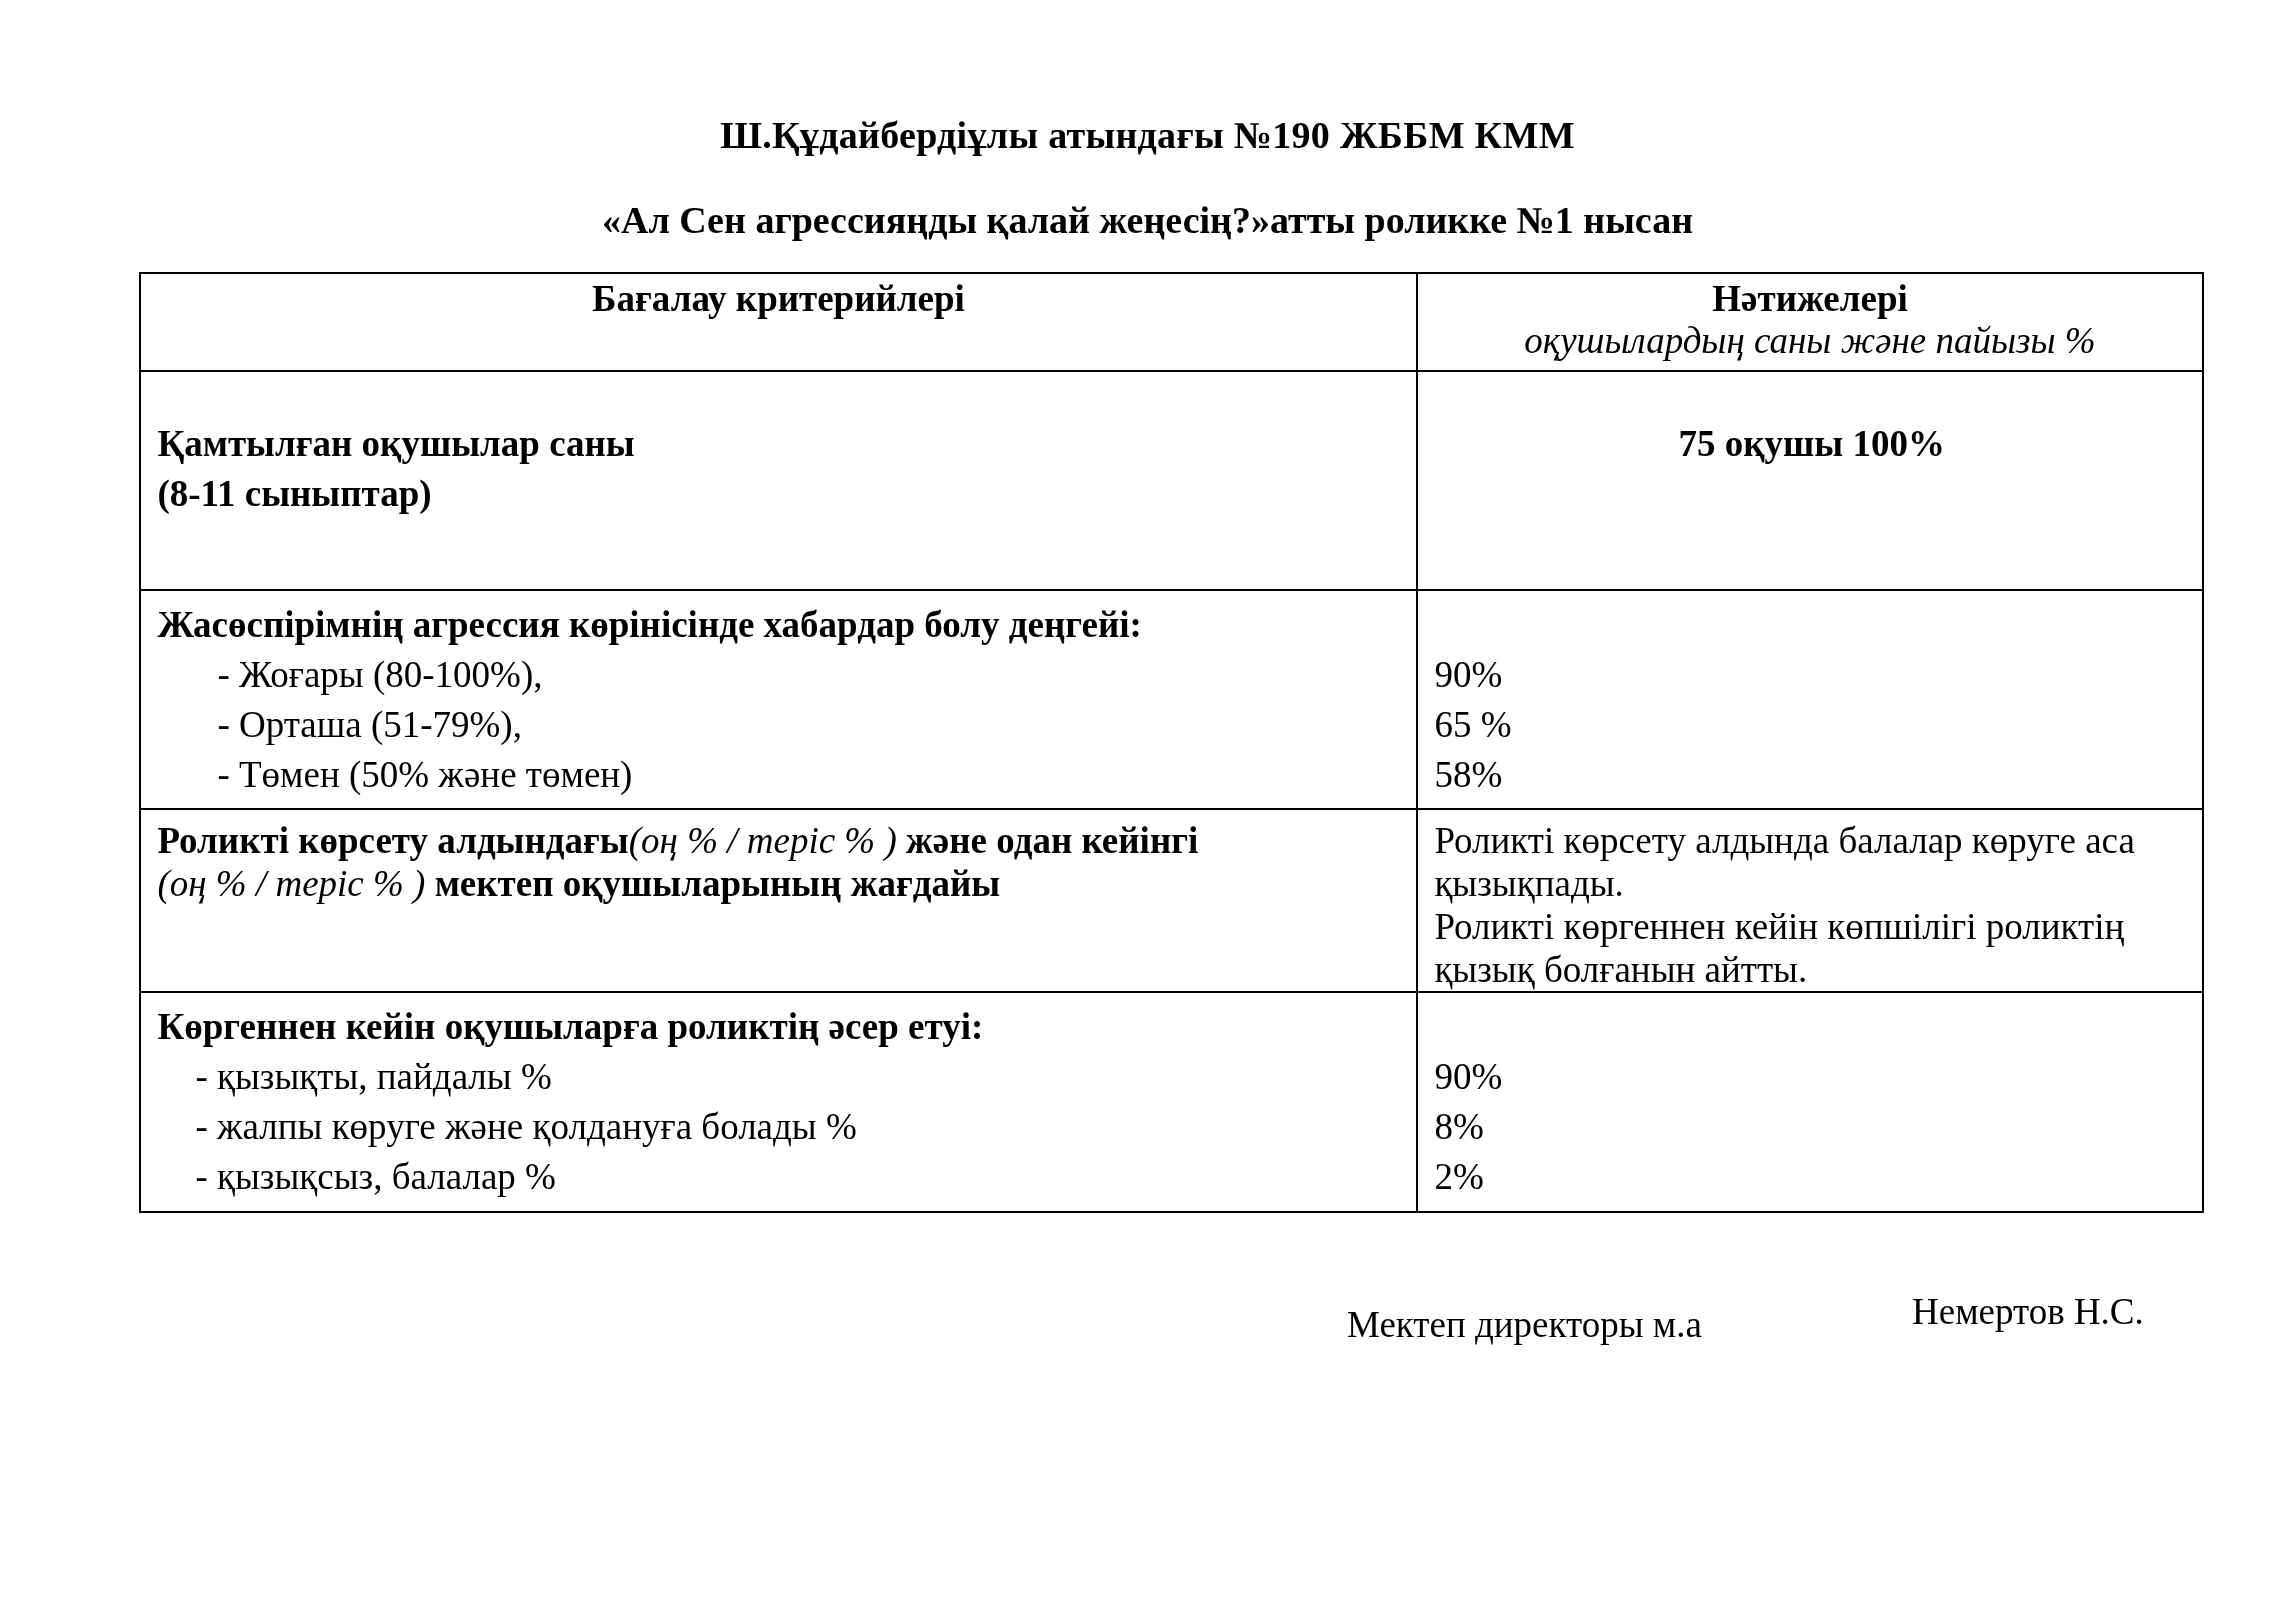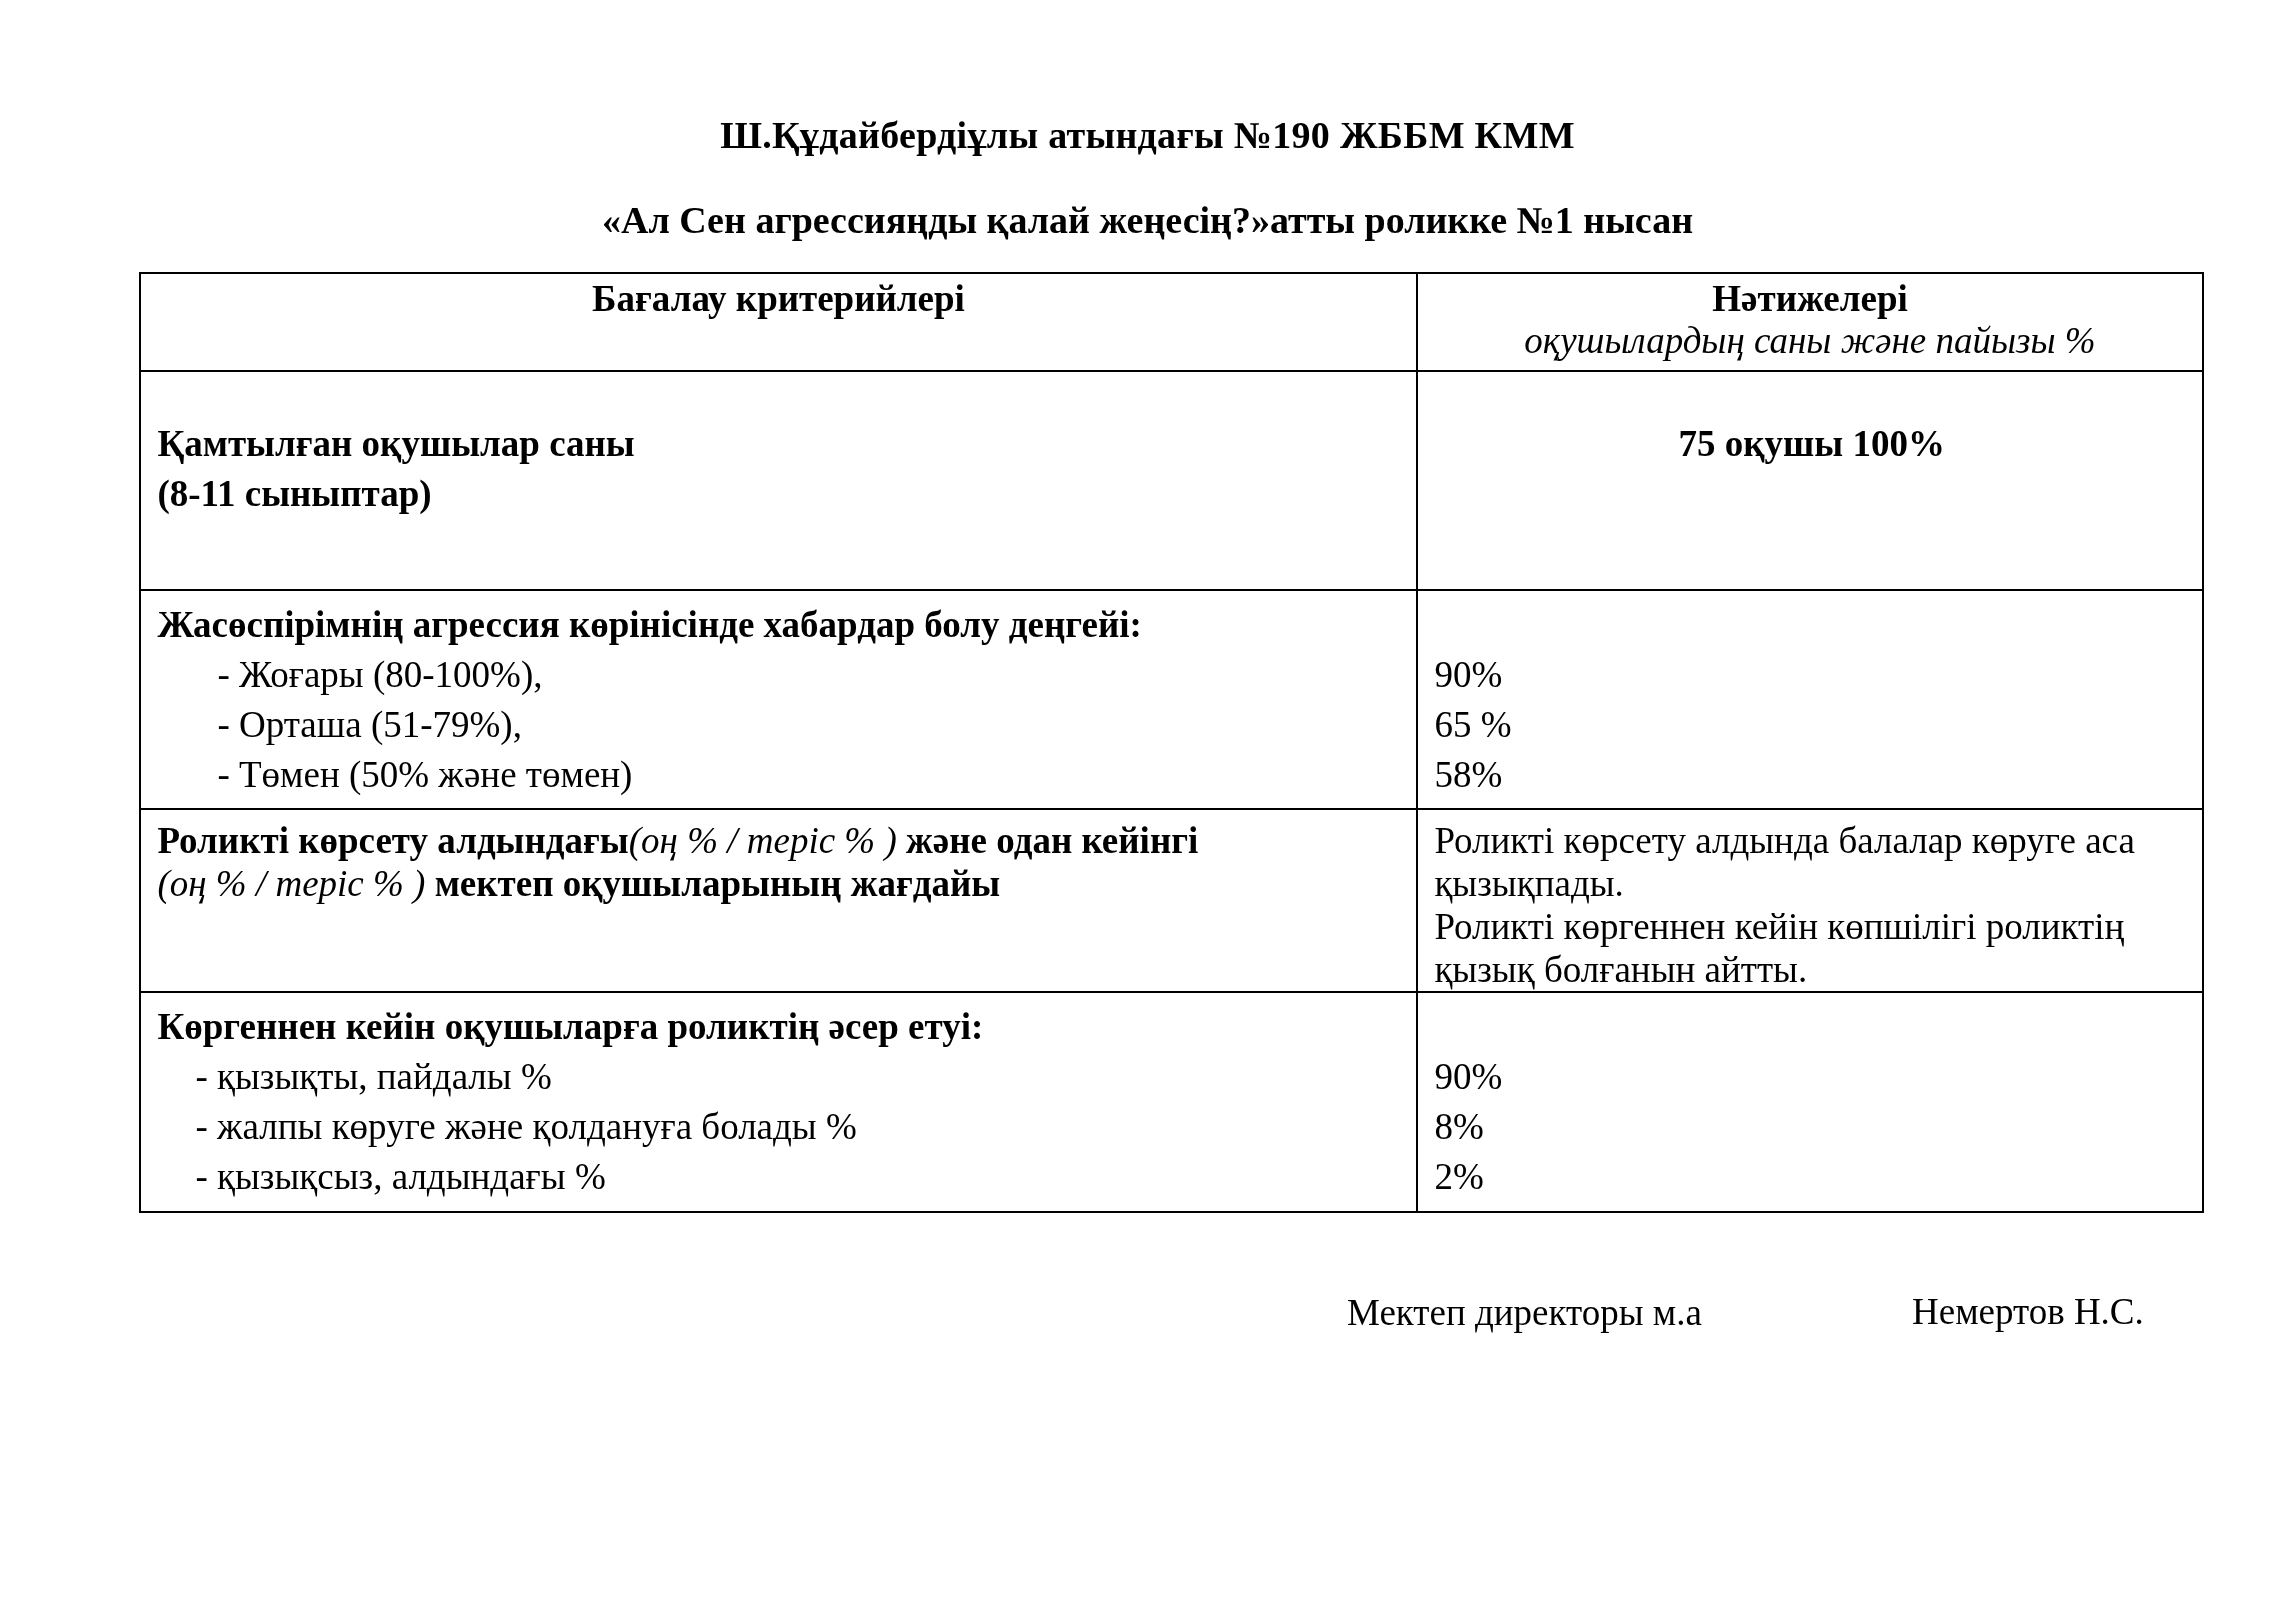--- a/index.html
+++ b/index.html
@@ -78,21 +78,21 @@
 
   td.before-right { padding: 9.2px 23.6px 0 16.4px; }
 
   .footer-sign {
     position: absolute;
     top: 1290px;
     left: 0;
     width: 100%;
     font-size: 37px;
   }
-  .sign-role { position: absolute; left: 1347px; top: 1px; white-space: nowrap; }
+  .sign-role { position: absolute; left: 1347px; top: 13px; white-space: nowrap; }
   .sign-name { position: absolute; left: 1912px; top: 0; white-space: nowrap; }
 </style>
 </head>
 <body>
 
 <div class="page">
 
   <div class="doc-title">Ш.Құдайбердіұлы атындағы №190 ЖББМ КММ</div>
   <div class="doc-subtitle">«Ал Сен агрессияңды қалай жеңесің?»атты роликке №1 нысан</div>
 
@@ -149,21 +149,21 @@
         <div class="tight-line">Роликті көрсету алдында балалар көруге аса қызықпады.</div>
         <div class="tight-line">Роликті көргеннен кейін көпшілігі роликтің қызық болғанын айтты.</div>
       </td>
     </tr>
 
     <tr class="row-after">
       <td class="cell pad-cell">
         <div class="line bold">Көргеннен кейін оқушыларға роликтің әсер етуі:</div>
         <div class="line indent-sm">- қызықты, пайдалы %</div>
         <div class="line indent-sm">- жалпы көруге және қолдануға болады %</div>
-        <div class="line indent-sm">- қызықсыз, алдындағы %</div>
+        <div class="line indent-sm">- қызықсыз, балалар %</div>
       </td>
       <td class="cell values-cell">
         <div class="spacer-line"></div>
         <div class="line">90%</div>
         <div class="line">8%</div>
         <div class="line">2%</div>
       </td>
     </tr>
   </tbody>
     </table>

